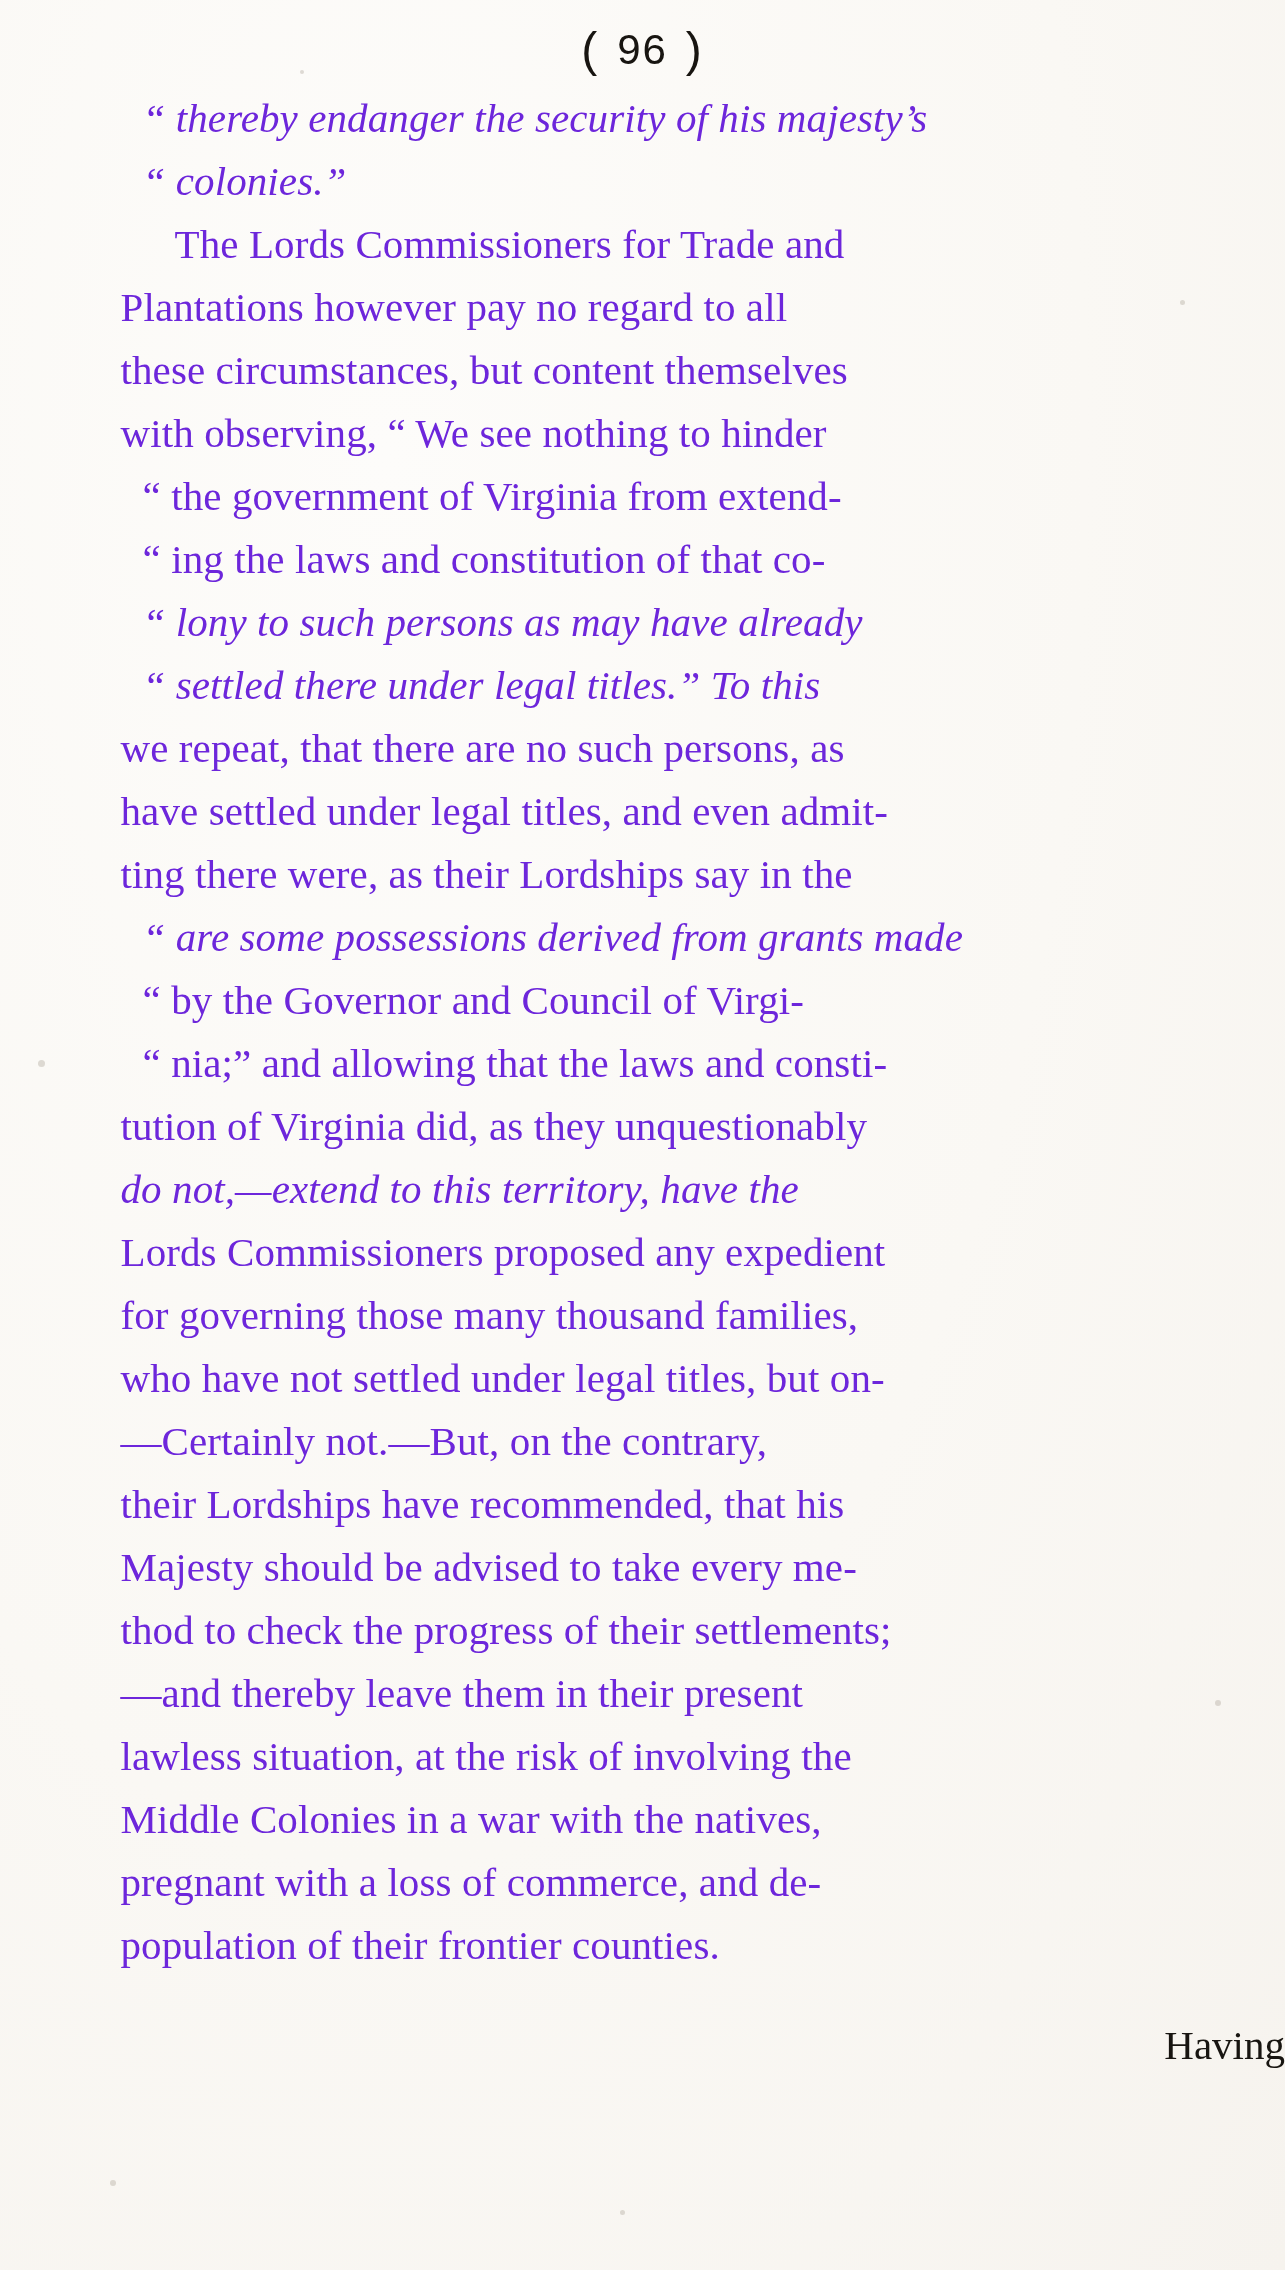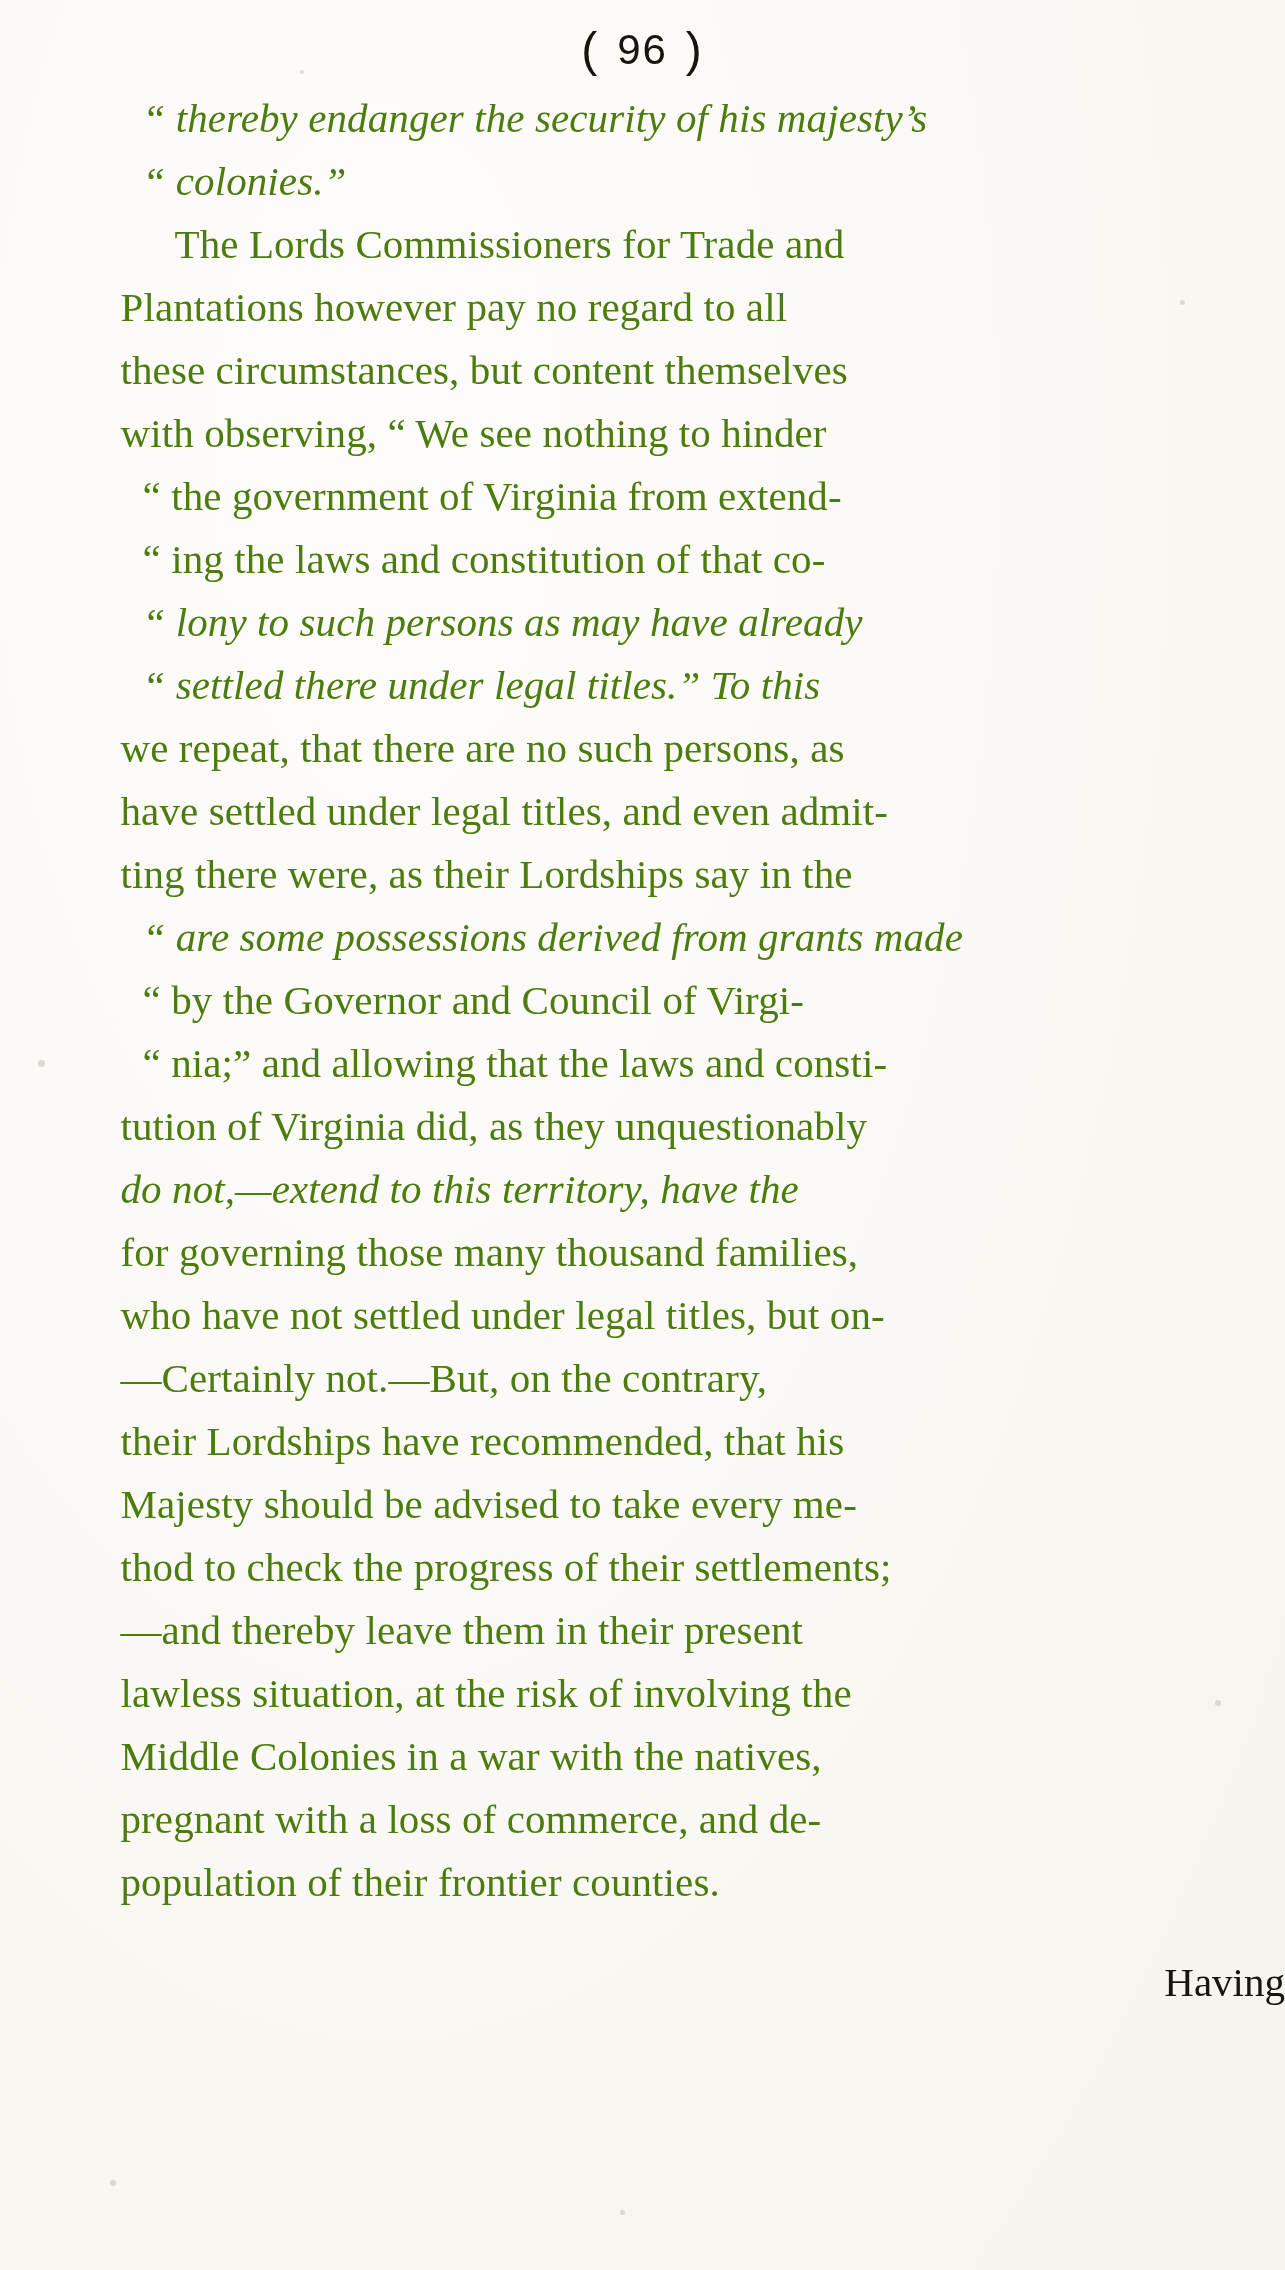--- a/index.html
+++ b/index.html
@@ -54,21 +54,21 @@
     margin: 0 auto;
     width: 1160px;
     padding-left: 58px;
     box-sizing: border-box;
   }
   .line {
     font-size: 41px;
     line-height: 63px;
     white-space: nowrap;
     letter-spacing: 0.1px;
-    color: #4d7c0f;
+    color: #6d28d9;
     text-rendering: optimizeLegibility;
   }
   .it { font-style: italic; }
   .indent-1 { padding-left: 54px; }
   .indent-q { padding-left: 22px; }
   .catchword {
     font-size: 41px;
     text-align: right;
     margin-top: 40px;
     line-height: 56px;
@@ -112,20 +112,21 @@
     <div class="line"><span>we repeat, that there are no such persons, as</span></div>
     <div class="line"><span>have settled under legal titles, and even admit-</span></div>
     <div class="line"><span>ting there were, as their Lordships say in the</span></div>
 
     <div class="line indent-q"><span class="it">“  are some possessions derived from grants made</span></div>
     <div class="line indent-q"><span>“  by the Governor and Council of Virgi-</span></div>
     <div class="line indent-q"><span>“  nia;” and allowing that the laws and consti-</span></div>
 
     <div class="line"><span>tution of Virginia did, as they unquestionably</span></div>
     <div class="line"><span class="it">do not,—extend  to  this  territory,  have the</span></div>
+    <div class="line"><span>Lords Commissioners proposed any expedient</span></div>
     <div class="line"><span>for governing those many thousand families,</span></div>
     <div class="line"><span>who have not settled under legal titles, but on-</span></div>
     <div class="line"><span>—Certainly not.—But,  on the  contrary,</span></div>
     <div class="line"><span>their Lordships have recommended, that his</span></div>
     <div class="line"><span>Majesty should be advised to take every me-</span></div>
     <div class="line"><span>thod to check the progress of their settlements;</span></div>
     <div class="line"><span>—and thereby leave them in their present</span></div>
     <div class="line"><span>lawless situation, at the risk of involving the</span></div>
     <div class="line"><span>Middle Colonies in a war with the natives,</span></div>
     <div class="line"><span>pregnant with a loss of commerce, and de-</span></div>

